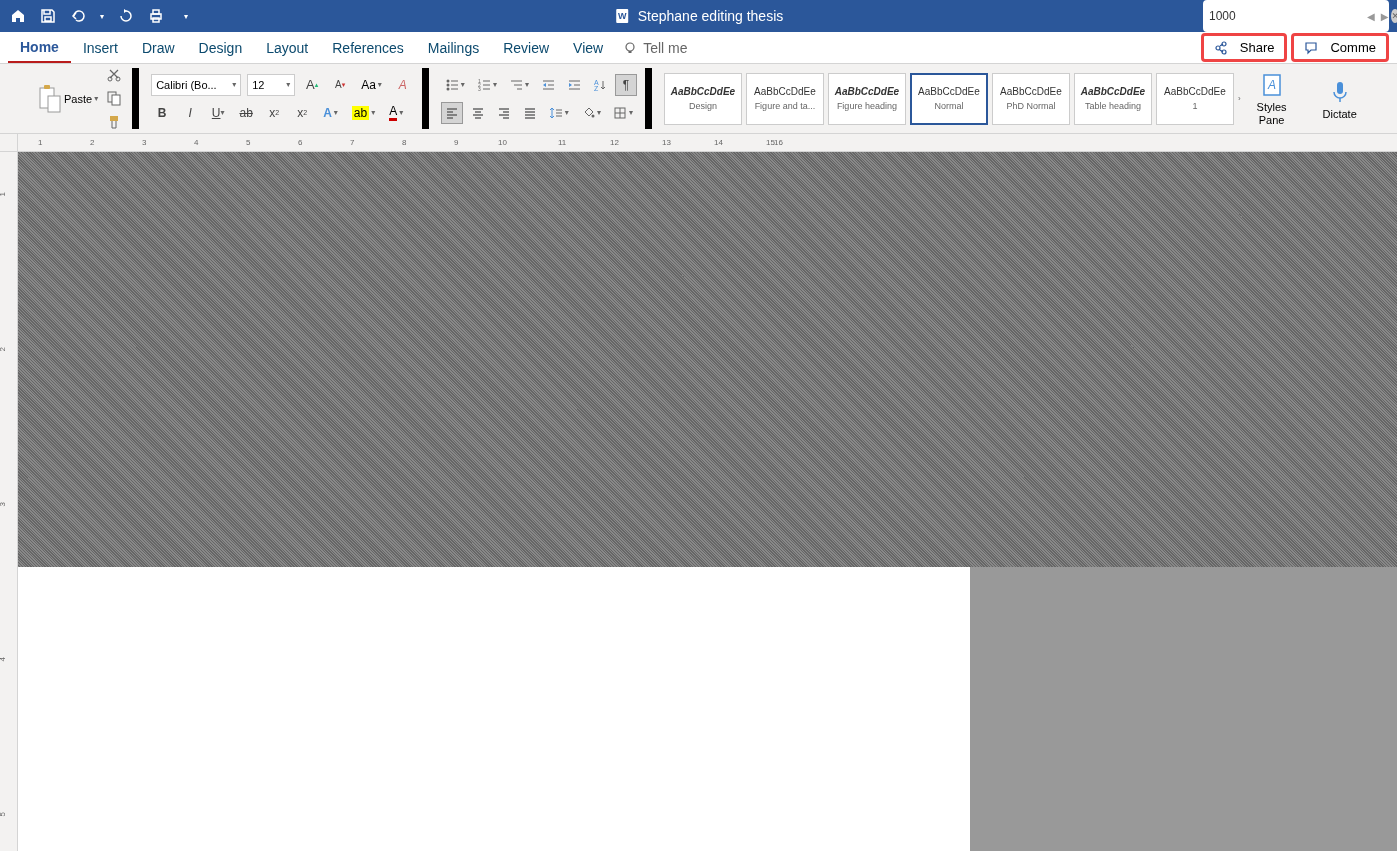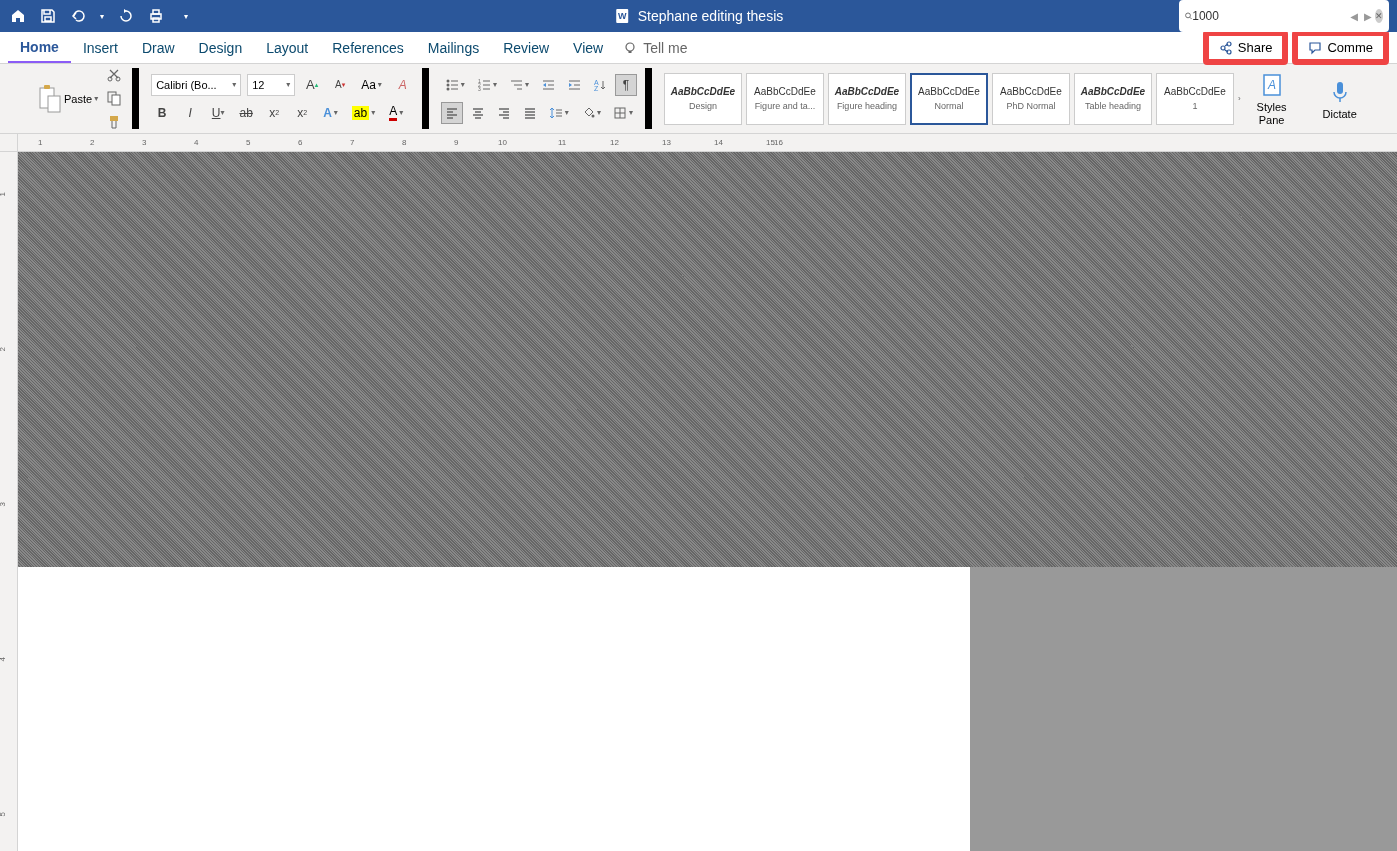--- a/index.html
+++ b/index.html
@@ -2,31 +2,31 @@
 <html><head>
 <meta charset="utf-8">
 <style>
 * { margin: 0; padding: 0; box-sizing: border-box; font-family: -apple-system, BlinkMacSystemFont, "Segoe UI", sans-serif; }
 body { width: 1397px; height: 851px; overflow: hidden; background: #fff; }
 
 .titlebar { height: 32px; background: #2b579a; display: flex; align-items: center; padding: 0 8px; color: #fff; position: relative; }
 .titlebar .qat { display: flex; gap: 10px; align-items: center; }
 .titlebar .qat-btn { width: 20px; height: 20px; display: flex; align-items: center; justify-content: center; cursor: pointer; }
 .titlebar .doc-title { position: absolute; left: 50%; transform: translateX(-50%); display: flex; align-items: center; gap: 8px; font-size: 14px; }
-.titlebar .search-box { margin-left: auto; background: #fff; border-radius: 4px; height: 22px; display: flex; align-items: center; padding: 16px 6px; width: 210px; }
+.titlebar .search-box { margin-left: auto; background: #fff; border-radius: 4px; height: 22px; display: flex; align-items: center; padding: 16px 6px; width: 186px; }
 .titlebar .search-box input { border: none; outline: none; font-size: 12px; flex: 1; color: #333; }
 .titlebar .search-box .nav-btn { color: #999; font-size: 10px; padding: 0 3px; cursor: pointer; }
 .titlebar .search-box .clear-btn { color: #666; background: #ccc; border-radius: 50%; width: 14px; height: 14px; display: flex; align-items: center; justify-content: center; font-size: 9px; cursor: pointer; }
 
 .ribbon-tabs { height: 32px; background: #fff; border-bottom: 1px solid #d4d4d4; display: flex; align-items: center; padding: 0 8px; }
 .ribbon-tab { padding: 0 12px; height: 100%; display: flex; align-items: center; font-size: 14px; color: #0c4a6e; cursor: pointer; }
-.ribbon-tab.active { color: #2b579a; font-weight: 600; border-bottom: 2px solid #8b5cf6; }
+.ribbon-tab.active { color: #2b579a; font-weight: 600; border-bottom: 2px solid #b91c1c; }
 .tell-me { display: flex; align-items: center; gap: 6px; margin-left: 8px; color: #666; font-size: 14px; cursor: pointer; }
 .ribbon-right { margin-left: auto; display: flex; gap: 4px; }
-.share-btn { display: flex; align-items: center; gap: 5px; padding: 4px 10px; border: 6px solid #ef4444; border-radius: 4px; font-size: 13px; cursor: pointer; }
+.share-btn { display: flex; align-items: center; gap: 12px; padding: 4px 10px; border: 3px solid #ef4444; border-radius: 4px; font-size: 13px; cursor: pointer; }
 
 .ribbon-content { height: 70px; background: #f3f2f1; border-bottom: 1px solid #d4d4d4; display: flex; align-items: center; padding: 4px 8px; gap: 4px; }
 .ribbon-group { display: flex; align-items: center; border-right: 7px solid #000000; padding: 0 8px; height: 100%; }
 .paste-btn { display: flex; flex-direction: row; align-items: center; gap: 2px; font-size: 11px; cursor: pointer; margin-left: 20px; }
 .mini-btns { display: flex; flex-direction: column; gap: 6px; margin-left: 8px; }
 .mini-btn { width: 18px; height: 18px; cursor: pointer; }
 .font-controls { display: flex; flex-direction: column; gap: 6px; }
 .font-row { display: flex; align-items: center; gap: 6px; }
 .font-name { width: 90px; height: 22px; border: 1px solid #ccc; background: #fff; font-size: 11px; padding: 0 4px; display: flex; align-items: center; justify-content: space-between; cursor: pointer; }
 .font-size { width: 48px; height: 22px; border: 1px solid #ccc; background: #fff; font-size: 11px; padding: 0 4px; display: flex; align-items: center; justify-content: space-between; cursor: pointer; }

